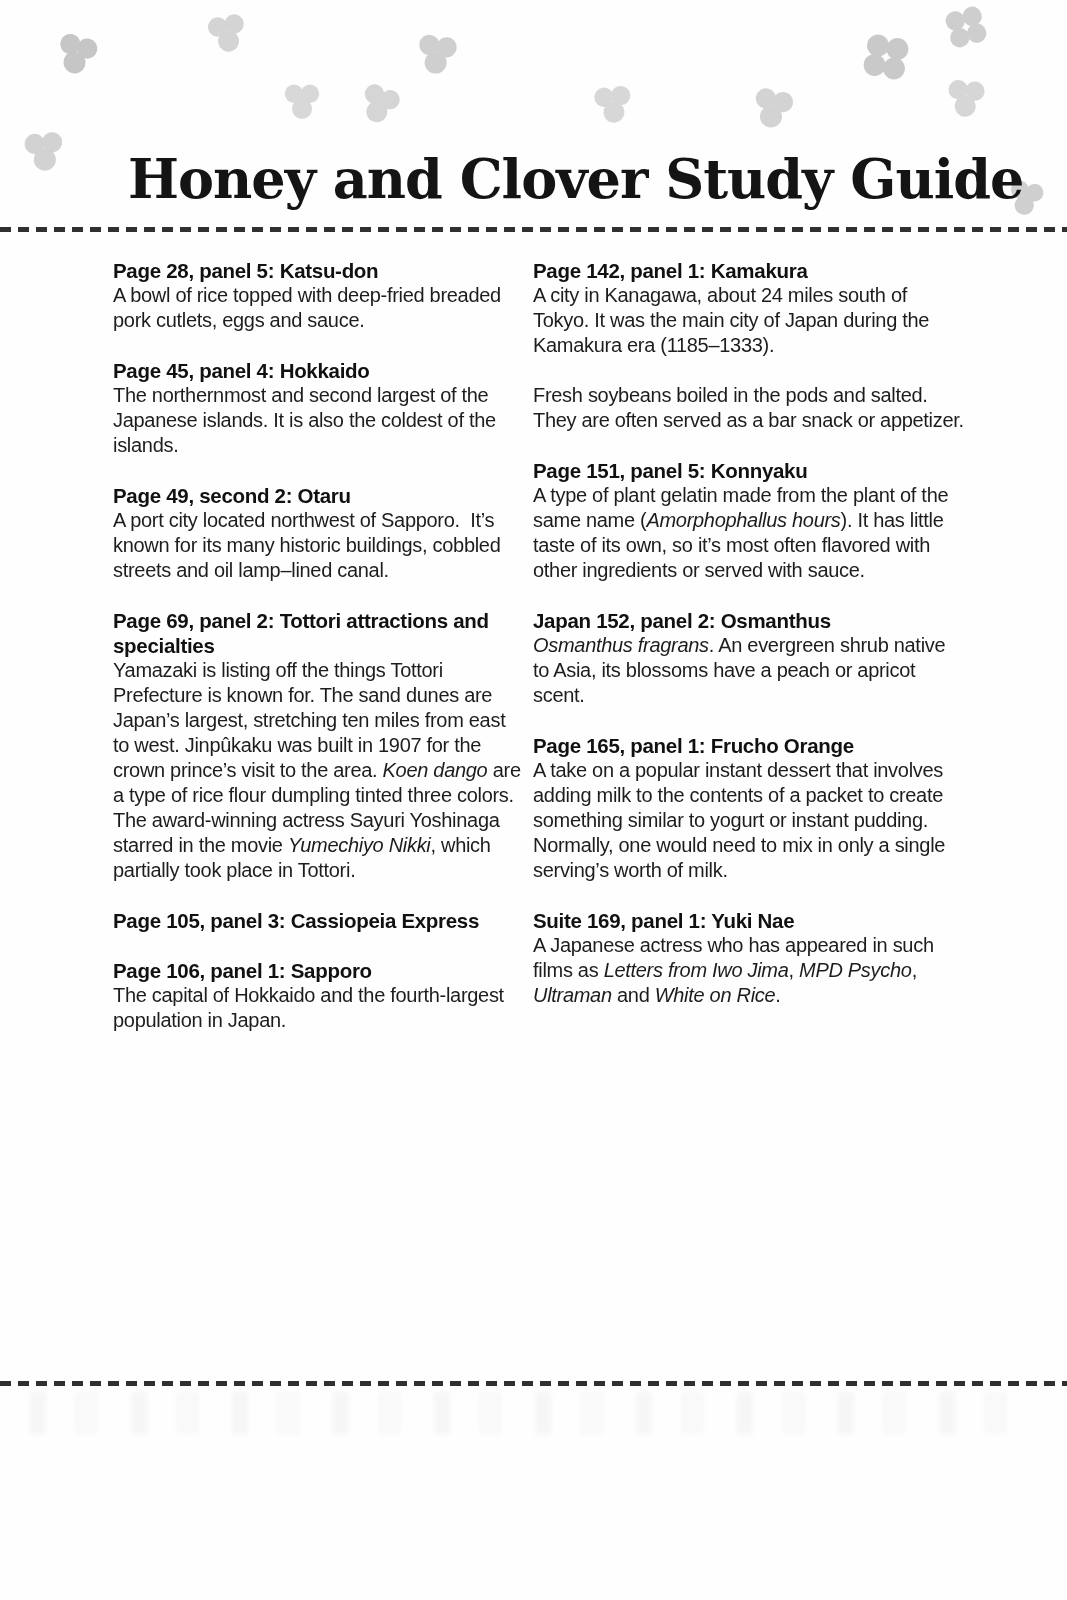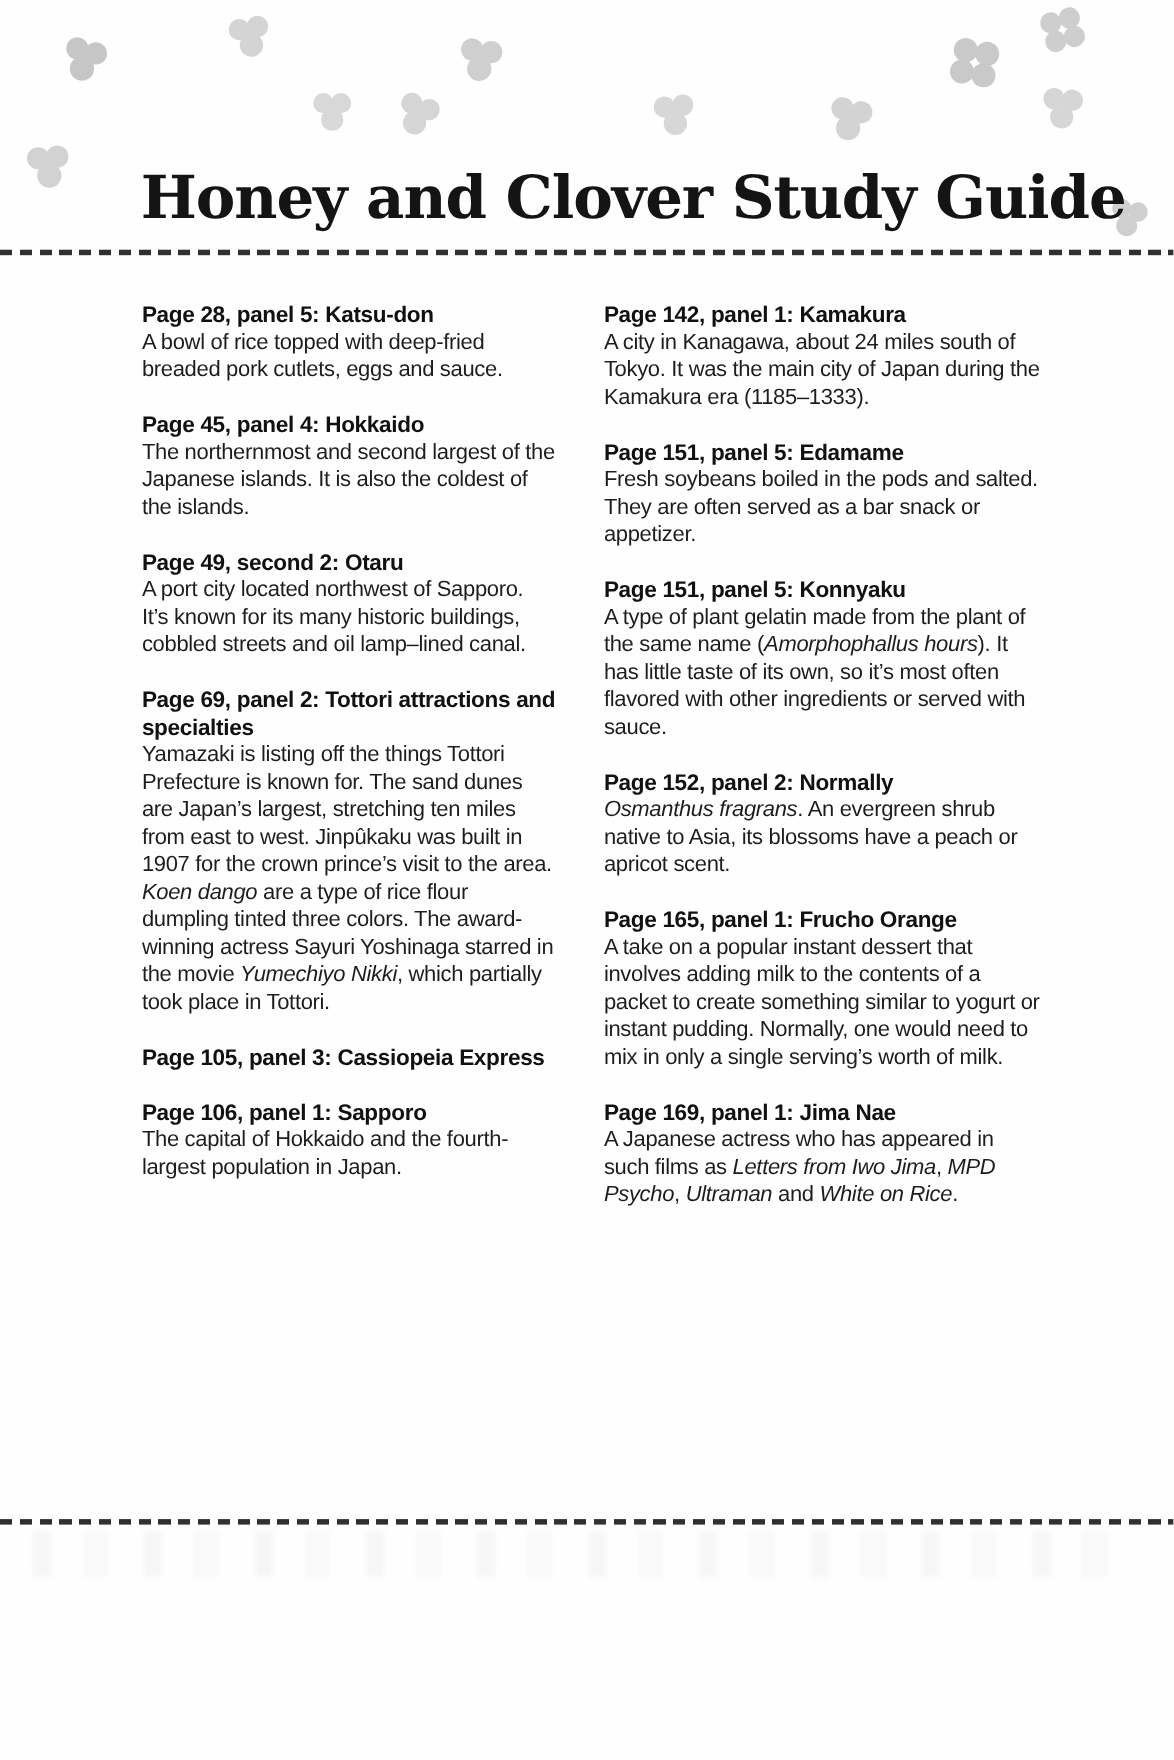--- a/index.html
+++ b/index.html
@@ -37,21 +37,21 @@
   .col{
     position:absolute;
     top:258px;
     font-size:20px;
     line-height:25px;
     letter-spacing:-0.3px;
     color:#1d1d1d;
   }
   .col-left{left:113px;width:410px;}
   .col-right{left:533px;width:432px;}
-  .entry{margin:16px;}
+  .entry{margin:0;}
   .entry + .entry{margin-top:25px;}
   .entry-heading{
     margin:0;
     font-size:20.5px;
     line-height:25px;
     font-weight:bold;
     color:#111111;
     letter-spacing:-0.3px;
   }
   .entry-body{
@@ -166,35 +166,34 @@
         <h2 class="entry-heading">Page 106, panel 1: Sapporo</h2>
         <p class="entry-body"><span>The capital of Hokkaido and the fourth-largest population in Japan.</span></p>
       </article>
     </section>
   <section class="col col-right" id="col-right">
       <article class="entry">
         <h2 class="entry-heading">Page 142, panel 1: Kamakura</h2>
         <p class="entry-body"><span>A city in Kanagawa, about 24 miles south of Tokyo. It was the main city of Japan during the Kamakura era (1185–1333).</span></p>
       </article>
       <article class="entry">
-        <h2 class="entry-heading">Page 151, panel 5: Edamame</h2>
         <p class="entry-body"><span>Fresh soybeans boiled in the pods and salted. They are often served as a bar snack or appetizer.</span></p>
       </article>
       <article class="entry">
         <h2 class="entry-heading">Page 151, panel 5: Konnyaku</h2>
         <p class="entry-body"><span>A type of plant gelatin made from the plant of the same name (</span><span class="it">Amorphophallus hours</span><span>). It has little taste of its own, so it’s most often flavored with other ingredients or served with sauce.</span></p>
       </article>
       <article class="entry">
-        <h2 class="entry-heading">Page 152, panel 2: Normally</h2>
+        <h2 class="entry-heading">Japan 152, panel 2: Osmanthus</h2>
         <p class="entry-body"><span class="it">Osmanthus fragrans</span><span>. An evergreen shrub native to Asia, its blossoms have a peach or apricot scent.</span></p>
       </article>
       <article class="entry">
         <h2 class="entry-heading">Page 165, panel 1: Frucho Orange</h2>
         <p class="entry-body"><span>A take on a popular instant dessert that involves adding milk to the contents of a packet to create something similar to yogurt or instant pudding. Normally, one would need to mix in only a single serving’s worth of milk.</span></p>
       </article>
       <article class="entry">
-        <h2 class="entry-heading">Page 169, panel 1: Jima Nae</h2>
+        <h2 class="entry-heading">Suite 169, panel 1: Yuki Nae</h2>
         <p class="entry-body"><span>A Japanese actress who has appeared in such films as </span><span class="it">Letters from Iwo Jima</span><span>, </span><span class="it">MPD Psycho</span><span>, </span><span class="it">Ultraman</span><span> and </span><span class="it">White on Rice</span><span>.</span></p>
       </article>
     </section>
   <div class="divider divider-bottom"></div>
   <div class="bleed"></div>
 </div>
 
 </body></html>

